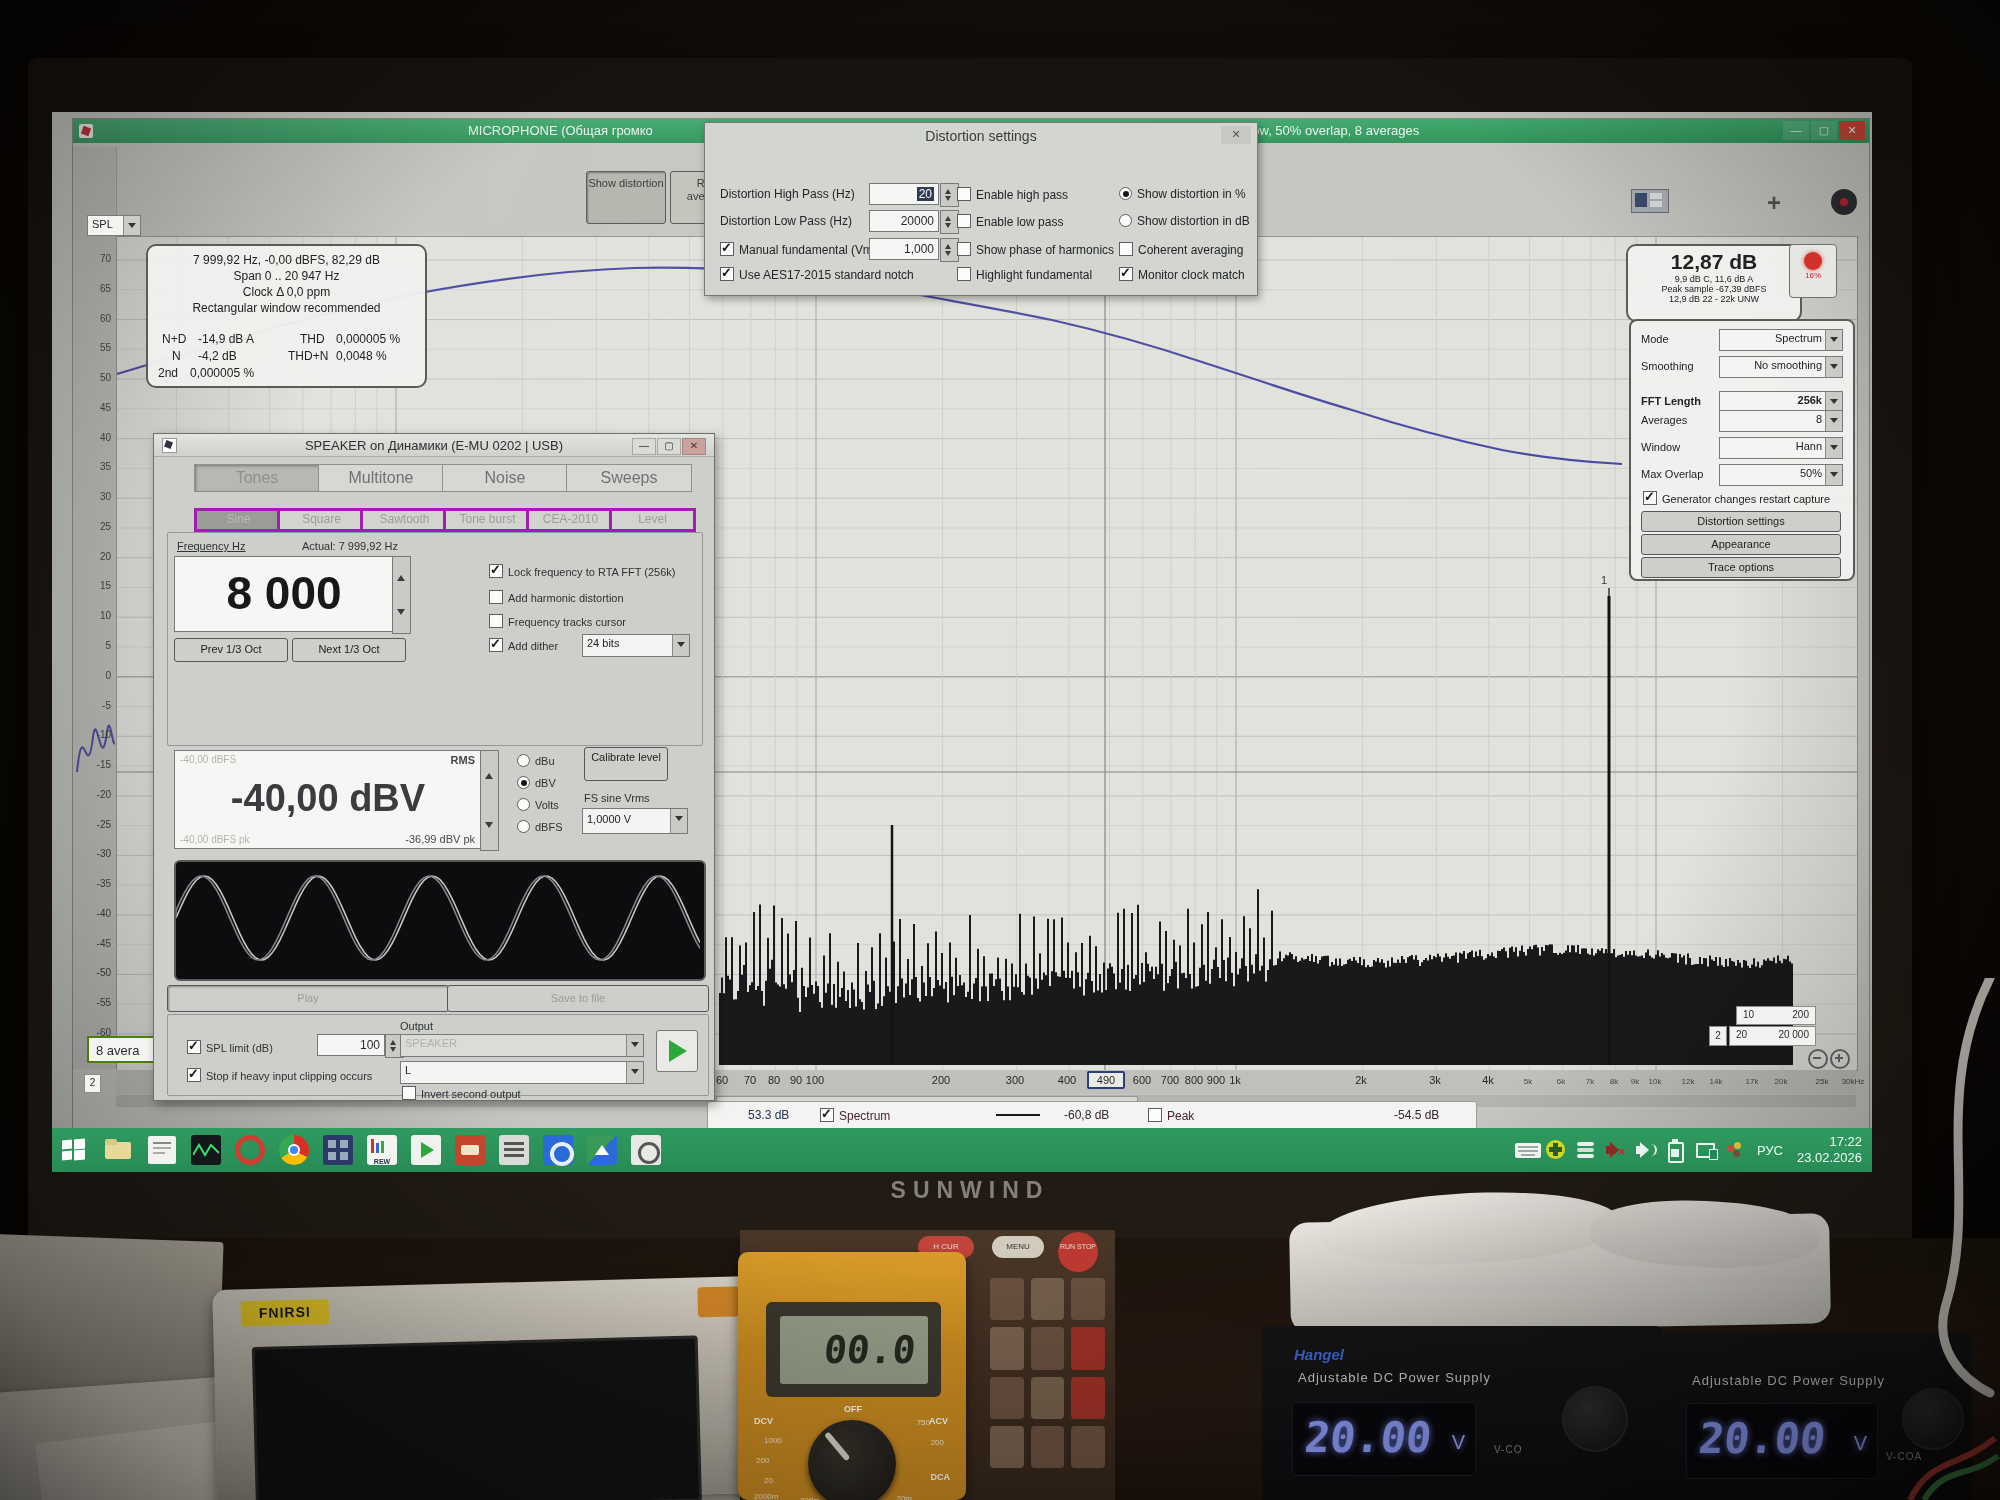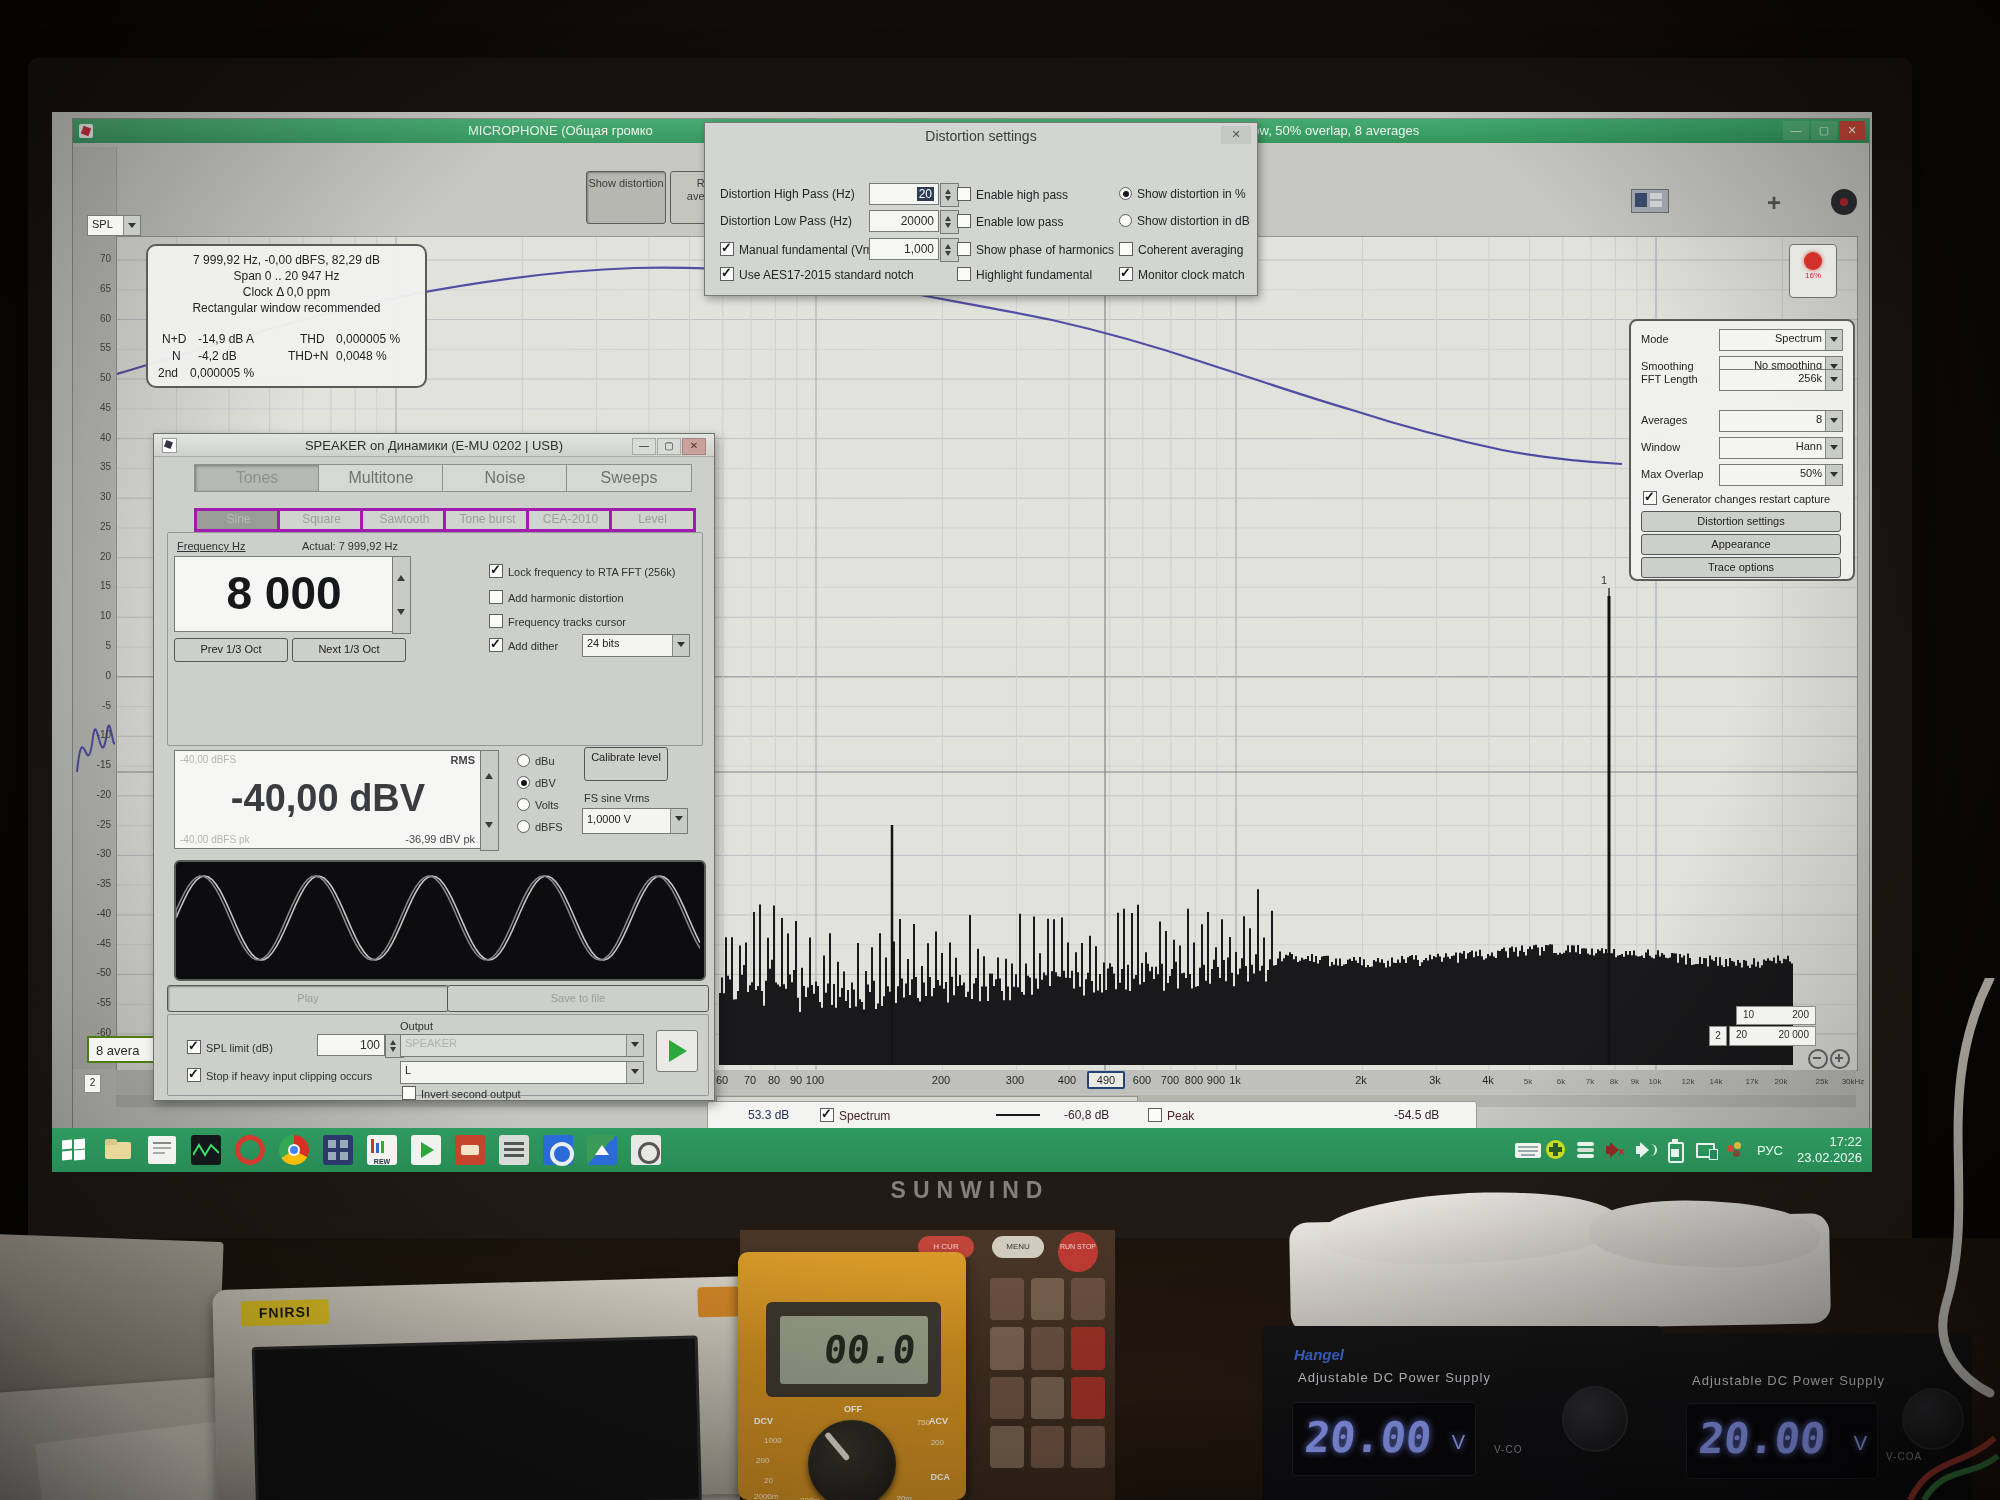--- a/index.html
+++ b/index.html
@@ -250,41 +250,47 @@
           <div style="position:absolute;left:152px;top:86px;">THD</div>
           <div style="position:absolute;left:188px;top:86px;">0,000005 %</div>
           <div style="position:absolute;left:24px;top:103px;">N</div>
           <div style="position:absolute;left:50px;top:103px;">-4,2 dB</div>
           <div style="position:absolute;left:140px;top:103px;">THD+N</div>
           <div style="position:absolute;left:188px;top:103px;">0,0048 %</div>
           <div style="position:absolute;left:10px;top:120px;">2nd</div>
           <div style="position:absolute;left:42px;top:120px;">0,000005 %</div>
         </div>
 
+        <div class="panelbox meterbox" style="left:1553px;top:125px;width:172px;height:74px;z-index:4;">
+          <div style="font-size:21px;font-weight:bold;margin-top:4px;">12,87 dB</div>
+          <div style="font-size:9px;">9,9 dB C, 11,6 dB A</div>
+          <div style="font-size:9px;">Peak sample -67,39 dBFS</div>
+          <div style="font-size:9px;">12,9 dB 22 - 22k UNW</div>
+        </div>
         <div class="abs" style="left:1716px;top:125px;width:46px;height:52px;background:#e6e7e3;border:1px solid #6e706c;border-radius:4px;text-align:center;z-index:4;">
           <div style="width:18px;height:18px;border-radius:50%;background:#d2312a;margin:7px auto 1px;box-shadow:0 0 4px rgba(210,50,40,.8);"></div>
           <div style="font-size:8px;color:#c23;">16%</div>
         </div>
 
         <div class="panelbox" style="left:1556px;top:200px;width:222px;height:258px;border-radius:8px;z-index:4;">
           <div class="ctl-row" style="top:8px;">
               <span class="ctl-label">Mode</span>
               <span class="combo" style="right:0;top:0;width:122px;height:20px;">
                 <span class="val">Spectrum</span>
                 <span class="arr"></span>
               </span>
             </div>
           <div class="ctl-row" style="top:35px;">
               <span class="ctl-label">Smoothing</span>
               <span class="combo" style="right:0;top:0;width:122px;height:20px;">
                 <span class="val">No smoothing</span>
                 <span class="arr"></span>
               </span>
             </div>
-          <div class="ctl-row" style="top:48px;">
+          <div class="ctl-row" style="top:70px;font-weight:bold;">
               <span class="ctl-label">FFT Length</span>
               <span class="combo" style="right:0;top:0;width:122px;height:20px;">
                 <span class="val">256k</span>
                 <span class="arr"></span>
               </span>
             </div>
           <div class="ctl-row" style="top:89px;">
               <span class="ctl-label">Averages</span>
               <span class="combo" style="right:0;top:0;width:122px;height:20px;">
                 <span class="val">8</span>

